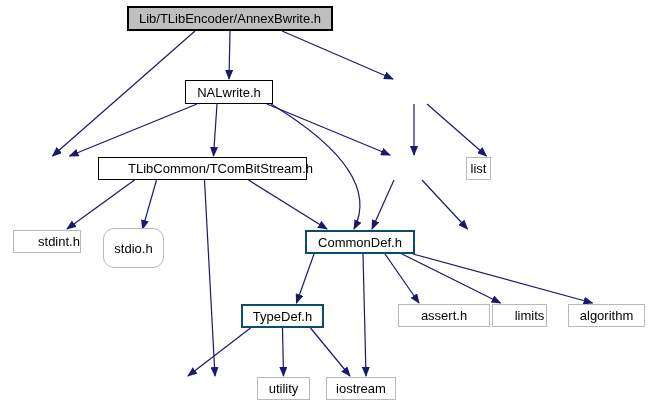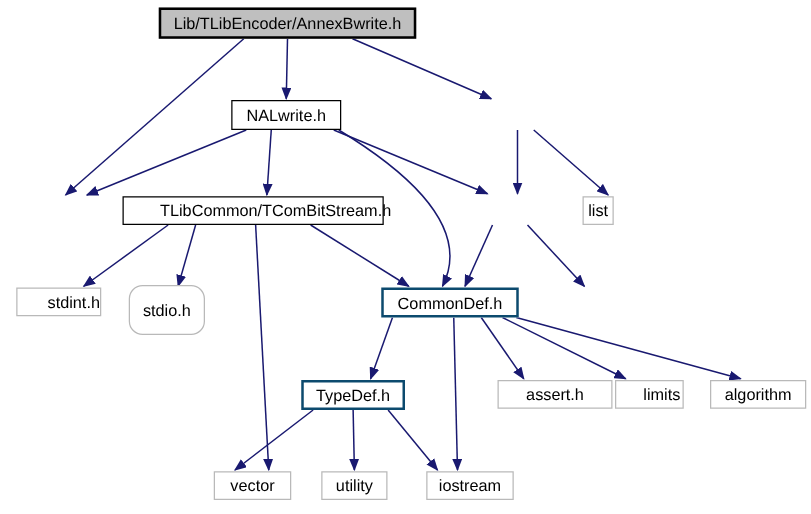--- a/index.html
+++ b/index.html
@@ -114,22 +114,19 @@
     </div>
     <div class="node external" style="left: 398px; top: 304px; width: 92px; height: 23px;">
       <span>assert.h</span>
     </div>
     <div class="node external" style="left: 492px; top: 304px; width: 55px; height: 23px; padding-left: 20px;">
       <span>limits</span>
     </div>
     <div class="node external" style="left: 568px; top: 304px; width: 77px; height: 23px;">
       <span>algorithm</span>
     </div>
-    <div class="node external" style="left: 171px; top: 377px; width: 62px; height: 23px;">
-      <span>vector</span>
-    </div>
     <div class="node external" style="left: 257px; top: 377px; width: 53px; height: 23px;">
       <span>utility</span>
     </div>
-    <div class="node external" style="left: 341px; top: 377px; width: 70px; height: 23px;">
+    <div class="node external" style="left: 326px; top: 377px; width: 70px; height: 23px;">
       <span>iostream</span>
     </div>
   </div>
 
 </body></html>

